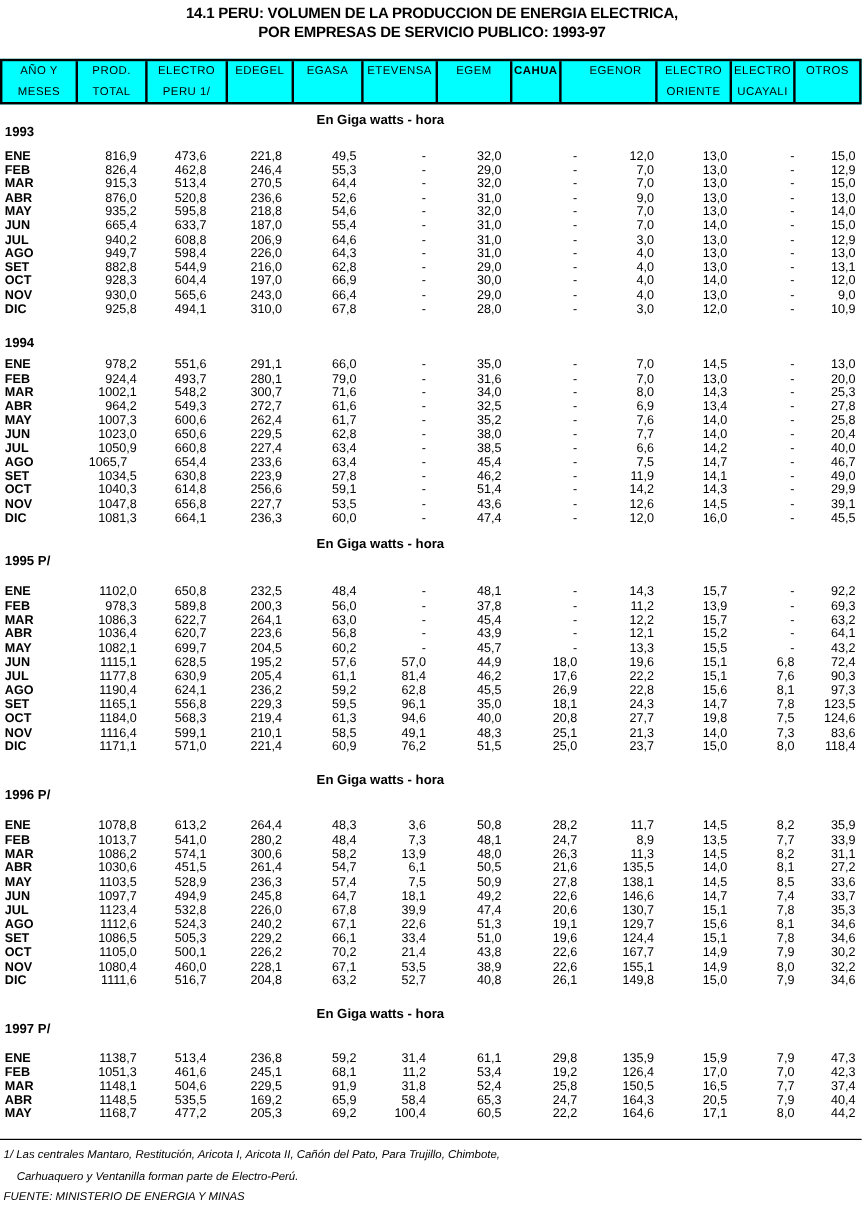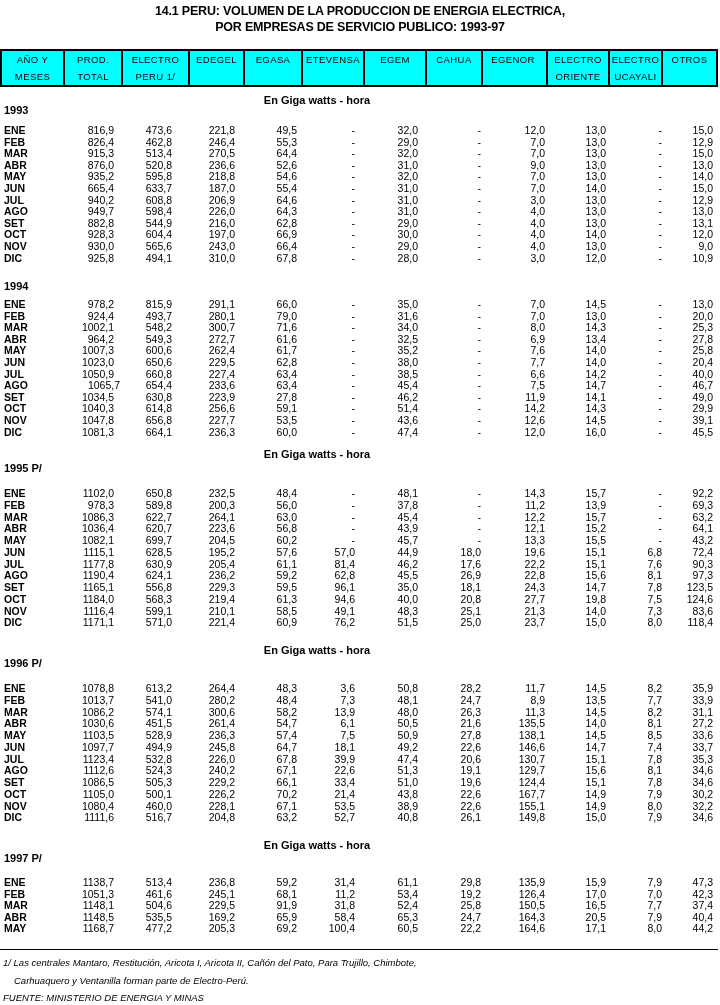--- a/index.html
+++ b/index.html
@@ -53,21 +53,21 @@
       <span></span>
     </div>
     <div class="hcell" style="left: 301px; width: 62px;">
       <span>ETEVENSA</span>
       <span></span>
     </div>
     <div class="hcell" style="left: 363px; width: 62px;">
       <span>EGEM</span>
       <span></span>
     </div>
-    <div class="hcell" style="left: 425px; width: 56px;">
+    <div class="hcell" style="left: 425px; width: 41px; font-weight: bold;">
       <span>CAHUA</span>
       <span></span>
     </div>
     <div class="hcell" style="left: 478px; width: 68px;">
       <span>EGENOR</span>
       <span></span>
     </div>
     <div class="hcell" style="left: 546px; width: 62px;">
       <span>ELECTRO</span>
       <span>ORIENTE</span>
@@ -250,21 +250,21 @@
       <span class="v" style="right: 239px;">-</span>
       <span class="v" style="right: 175px;">3,0</span>
       <span class="v" style="right: 114px;">12,0</span>
       <span class="v" style="right: 58px;">-</span>
       <span class="v" style="right: 7px;">10,9</span>
     </div>
     <div class="year" style="top: 280px;">1994</div>
     <div class="row" style="top: 299px;">
       <span class="m">ENE</span>
       <span class="v" style="right: 606px;">978,2</span>
-      <span class="v" style="right: 548px;">815,9</span>
+      <span class="v" style="right: 548px;">551,6</span>
       <span class="v" style="right: 485px;">291,1</span>
       <span class="v" style="right: 423px;">66,0</span>
       <span class="v" style="right: 365px;">-</span>
       <span class="v" style="right: 302px;">35,0</span>
       <span class="v" style="right: 239px;">-</span>
       <span class="v" style="right: 175px;">7,0</span>
       <span class="v" style="right: 114px;">14,5</span>
       <span class="v" style="right: 58px;">-</span>
       <span class="v" style="right: 7px;">13,0</span>
     </div>
@@ -347,21 +347,21 @@
       <span class="v" style="right: 365px;">-</span>
       <span class="v" style="right: 302px;">38,5</span>
       <span class="v" style="right: 239px;">-</span>
       <span class="v" style="right: 175px;">6,6</span>
       <span class="v" style="right: 114px;">14,2</span>
       <span class="v" style="right: 58px;">-</span>
       <span class="v" style="right: 7px;">40,0</span>
     </div>
     <div class="row" style="top: 380.2px;">
       <span class="m">AGO</span>
-      <span class="v" style="right: 600px; text-align: right;">1065,7</span>
+      <span class="v" style="right: 614px; text-align: right;">1065,7</span>
       <span class="v" style="right: 548px;">654,4</span>
       <span class="v" style="right: 485px;">233,6</span>
       <span class="v" style="right: 423px;">63,4</span>
       <span class="v" style="right: 365px;">-</span>
       <span class="v" style="right: 302px;">45,4</span>
       <span class="v" style="right: 239px;">-</span>
       <span class="v" style="right: 175px;">7,5</span>
       <span class="v" style="right: 114px;">14,7</span>
       <span class="v" style="right: 58px;">-</span>
       <span class="v" style="right: 7px;">46,7</span>

